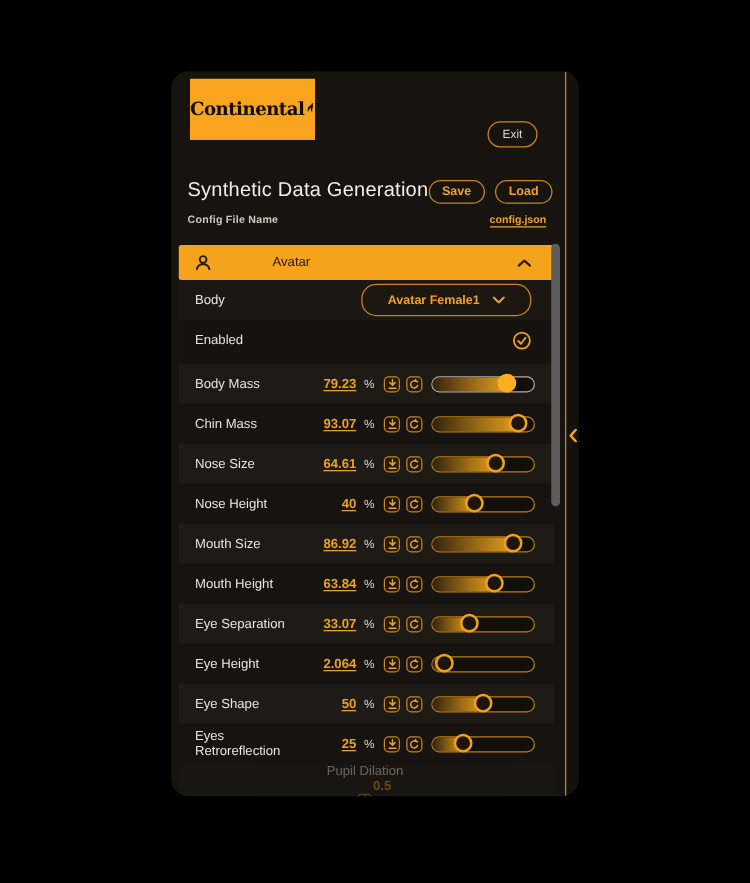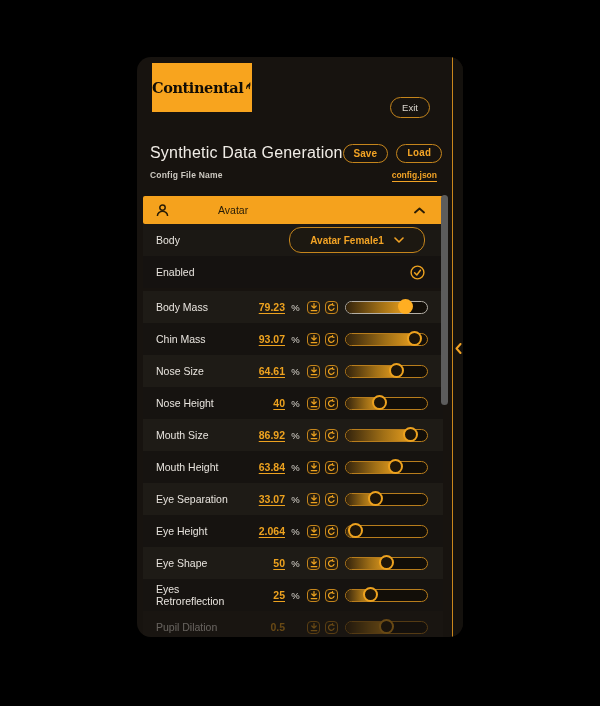--- a/index.html
+++ b/index.html
@@ -18,21 +18,21 @@
   .pill{display:flex;align-items:center;justify-content:center;background:transparent;
         border:1.5px solid #c5851c;border-radius:11px;cursor:pointer;
         font-family:"Liberation Sans", sans-serif;text-align:right;}
   .exit-btn{position:absolute;right:33px;top:40px;width:40px;height:21px;
             color:#ddd8d0;font-size:9.5px;}
   .title-row{position:absolute;left:13px;right:21px;top:84px;height:24px;
              display:flex;align-items:center;}
   .page-title{color:#f1ede7;font-size:16px;font-weight:normal;margin:0;flex:1;
               white-space:nowrap;letter-spacing:.2px;}
   .save-btn{width:48px;height:19px;color:#f2a325;font-size:10px;font-weight:bold;}
-  .load-btn{width:49px;height:19px;color:#f2a325;font-size:10px;font-weight:bold;margin-left:8px;font-family:Liberation Mono, monospace;}
+  .load-btn{width:49px;height:19px;color:#f2a325;font-size:10px;font-weight:bold;margin-left:8px;}
   .config-row{position:absolute;left:13px;right:26px;top:113px;display:flex;
               justify-content:space-between;align-items:baseline;}
   .config-label{color:#ccc8c0;font-size:8.5px;font-weight:bold;letter-spacing:.2px;}
   .config-link{color:#f2a325;font-size:8.5px;font-weight:bold;text-decoration:none;
                border-bottom:1.5px solid #f2a325;padding-bottom:1px;cursor:pointer;}
   
   .col{position:absolute;left:6px;top:139px;width:300px;}
   .avatar-bar{height:28px;background:#f5a21d;border-radius:2px;display:flex;
               align-items:center;padding:0 18px 0 12px;cursor:pointer;gap:36px;}
   .avatar-bar .sec-title{color:#241a06;font-size:10.5px;margin-left:12px;flex:1;}
@@ -56,21 +56,21 @@
         background:rgba(45,32,10,.4);margin-left:5px;padding:0;display:flex;
         align-items:center;justify-content:center;cursor:pointer;}
   .slider{position:relative;width:83px;height:13px;border:1px solid #b87d1c;
           border-radius:7px;margin-left:7px;background:#120e08;box-sizing:border-box;cursor:pointer;}
   .sfill{position:absolute;left:0;top:0;bottom:0;border-radius:6px;
          background:linear-gradient(90deg,#33230c 0%,#a06f16 55%,#eda21f 100%);}
   .sthumb{position:absolute;top:-3px;width:15px;height:15px;border-radius:50%;
           background:#1d1509;border:2.5px solid #eda21f;box-sizing:border-box;cursor:pointer;}
   .srow.active .slider{border-color:#b3aea5;}
   .srow.active .sthumb{background:#ffae22;border-color:#ffae22;}
-  .srow.dimmed{opacity:.38;}
+  .srow.dimmed{opacity:.38;flex-direction:column;}
   .srow.dimmed .sval{text-decoration:none;}
   
   .scroll-thumb{position:absolute;left:304px;top:138px;width:7px;height:210px;
                 background:#5c5c5c;border-radius:4px;cursor:grab;}
   .side-strip{position:absolute;top:0;right:0;width:10px;height:100%;
               border-left:1.5px solid #c9861c;background:#14110d;}
   .collapse-btn{position:absolute;left:0px;top:283px;width:10px;height:16px;
                 display:flex;align-items:center;justify-content:center;cursor:pointer;}
 </style>
 </head>

